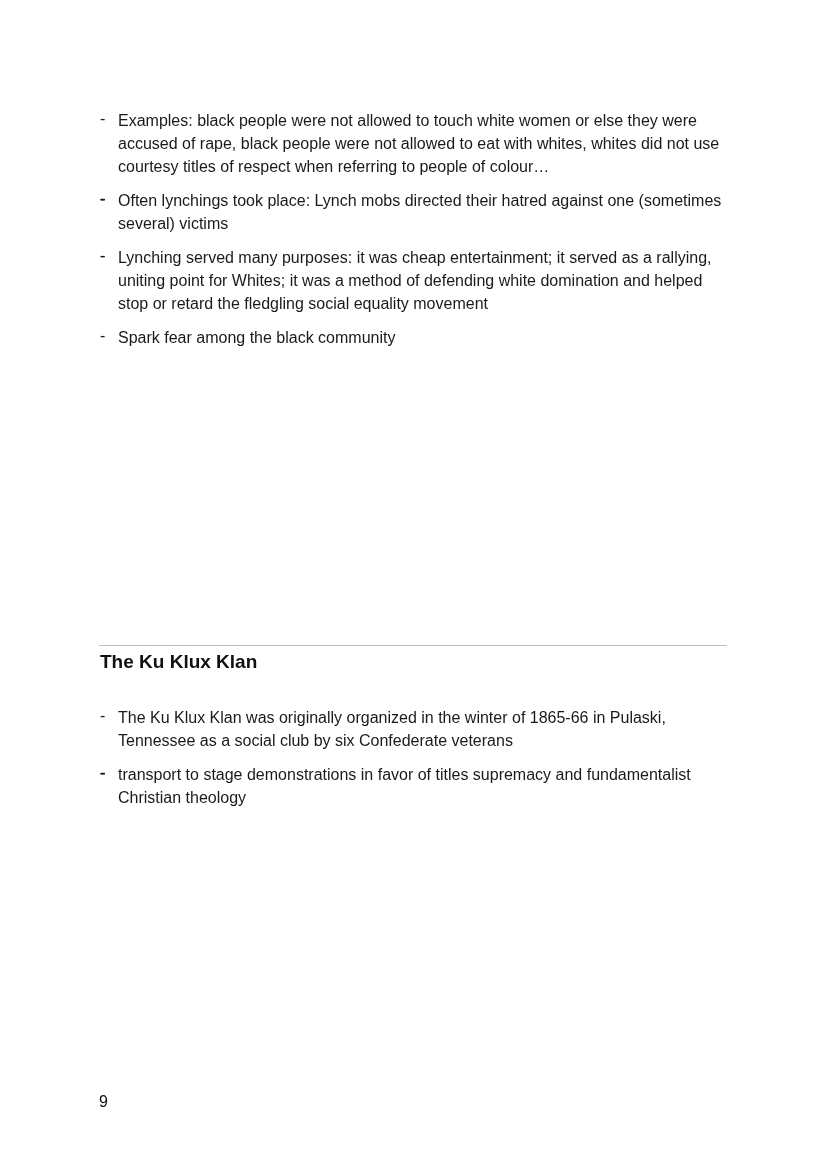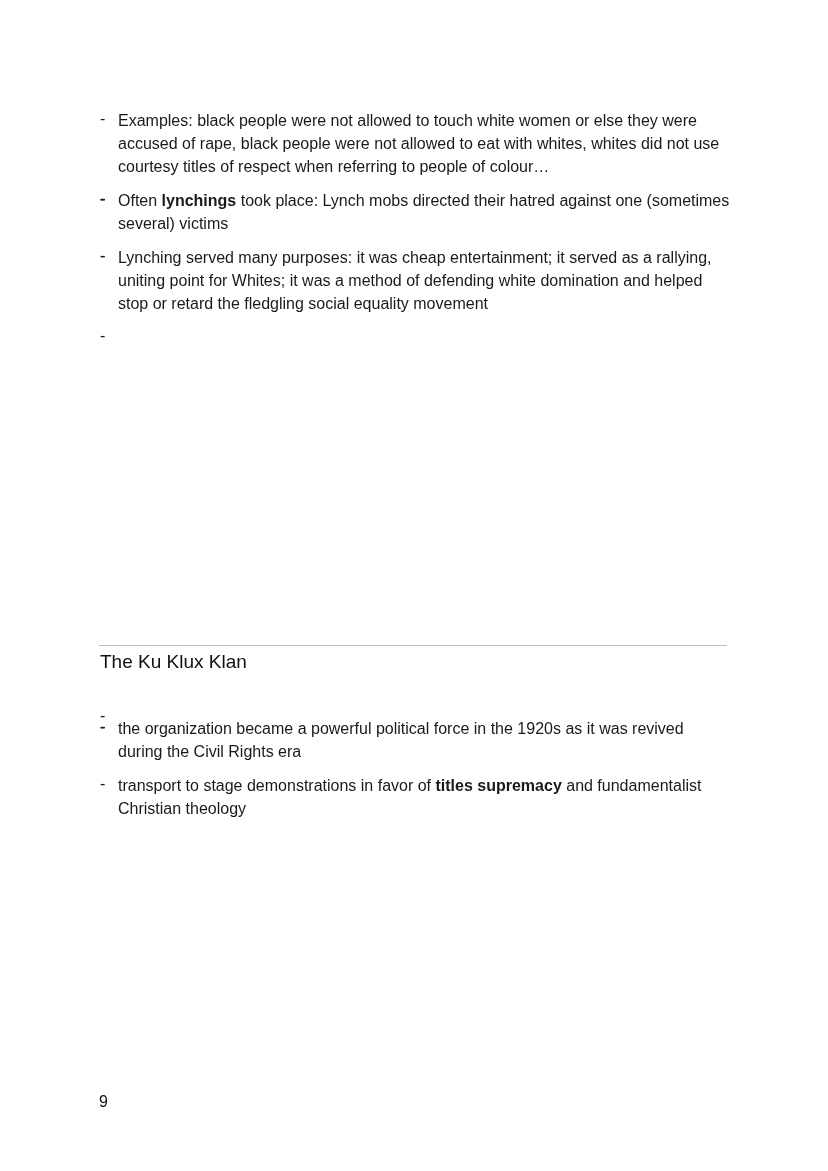--- a/index.html
+++ b/index.html
@@ -37,37 +37,37 @@
       line-height: 23px;
       margin-bottom: 11px;
     }
     .dash {
       position: absolute;
       left: 0;
       top: 0;
       font-size: 16px;
       line-height: 20px;
     }
-    .bold { font-weight: bold; }
+    .bold { font-weight: normal; }
     .divider {
       position: absolute;
       left: 99px;
       top: 645px;
       width: 628px;
       height: 0;
       border-top: 1px solid #bfbfbf;
     }
     .heading {
       position: absolute;
       left: 100px;
       top: 650px;
       font-size: 19px;
       line-height: 24px;
       margin: 0;
-      font-weight: normal;
+      font-weight: bold;
       color: #111;
     }
     .page-number {
       position: absolute;
       left: 99px;
       top: 1092px;
       font-size: 16px;
       line-height: 20px;
       color: #111;
     }
@@ -97,40 +97,41 @@
     </li>
     <li class="item">
       <span class="dash">-</span>
     </li>
     <li class="item">
       <span class="dash">-</span>
       <span>Lynching served many purposes: it was cheap entertainment; it served as a rallying, uniting point for Whites; it was a method of defending white domination and helped stop or retard the fledgling social equality movement</span>
     </li>
     <li class="item">
       <span class="dash">-</span>
+      <span>Spark fear among the black community</span>
     </li>
   </ul>
 
   <div class="divider"></div>
 
   <h2 class="heading">The Ku Klux Klan</h2>
 
   <ul class="list list-2">
     <li class="item">
       <span class="dash">-</span>
+      <span>The Ku Klux Klan was originally organized in the winter of 1865-66 in Pulaski, Tennessee as a social club by six Confederate veterans</span>
     </li>
     <li class="item">
       <span class="dash">-</span>
     </li>
     <li class="item">
       <span class="dash">-</span>
     </li>
     <li class="item">
       <span class="dash">-</span>
-      <span>the organization became a powerful political force in the 1920s as it was revived during the Civil Rights era</span>
     </li>
     <li class="item">
       <span class="dash">-</span>
       <span>transport to stage demonstrations in favor of </span><span class="bold">titles supremacy</span><span> and fundamentalist Christian theology</span>
     </li>
   </ul>
 
   <div class="page-number">9</div>
 
 </div>

